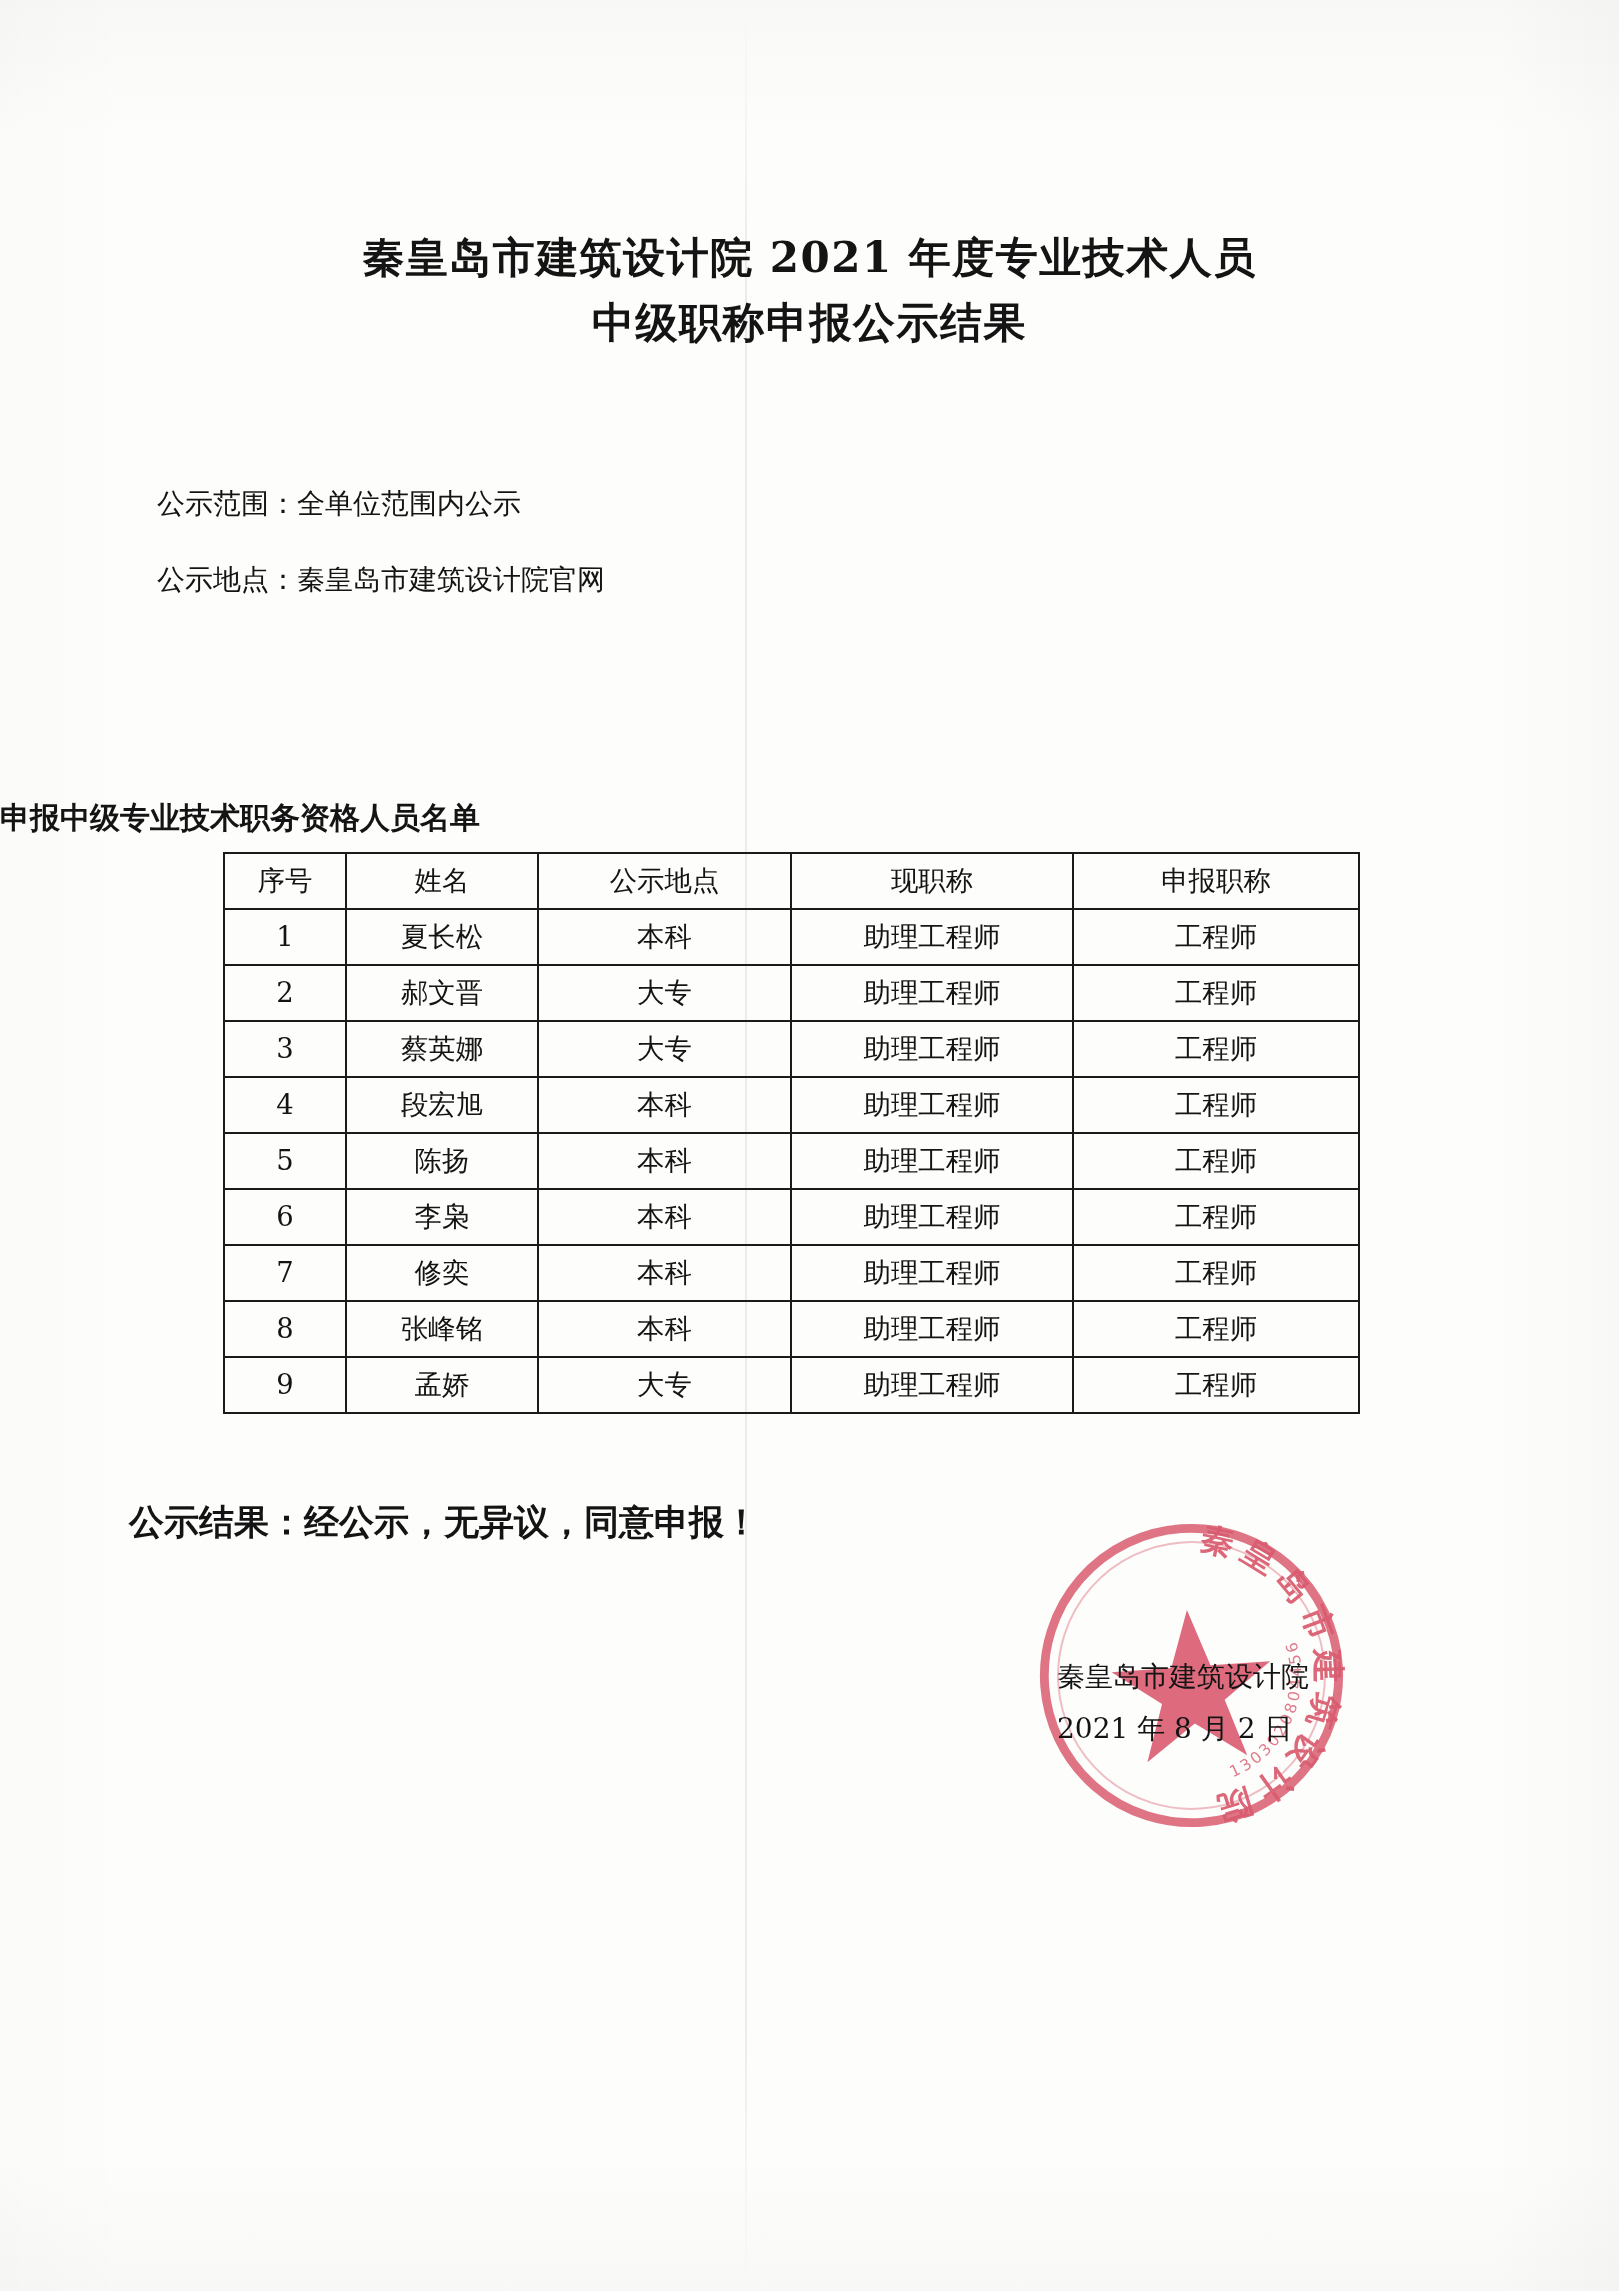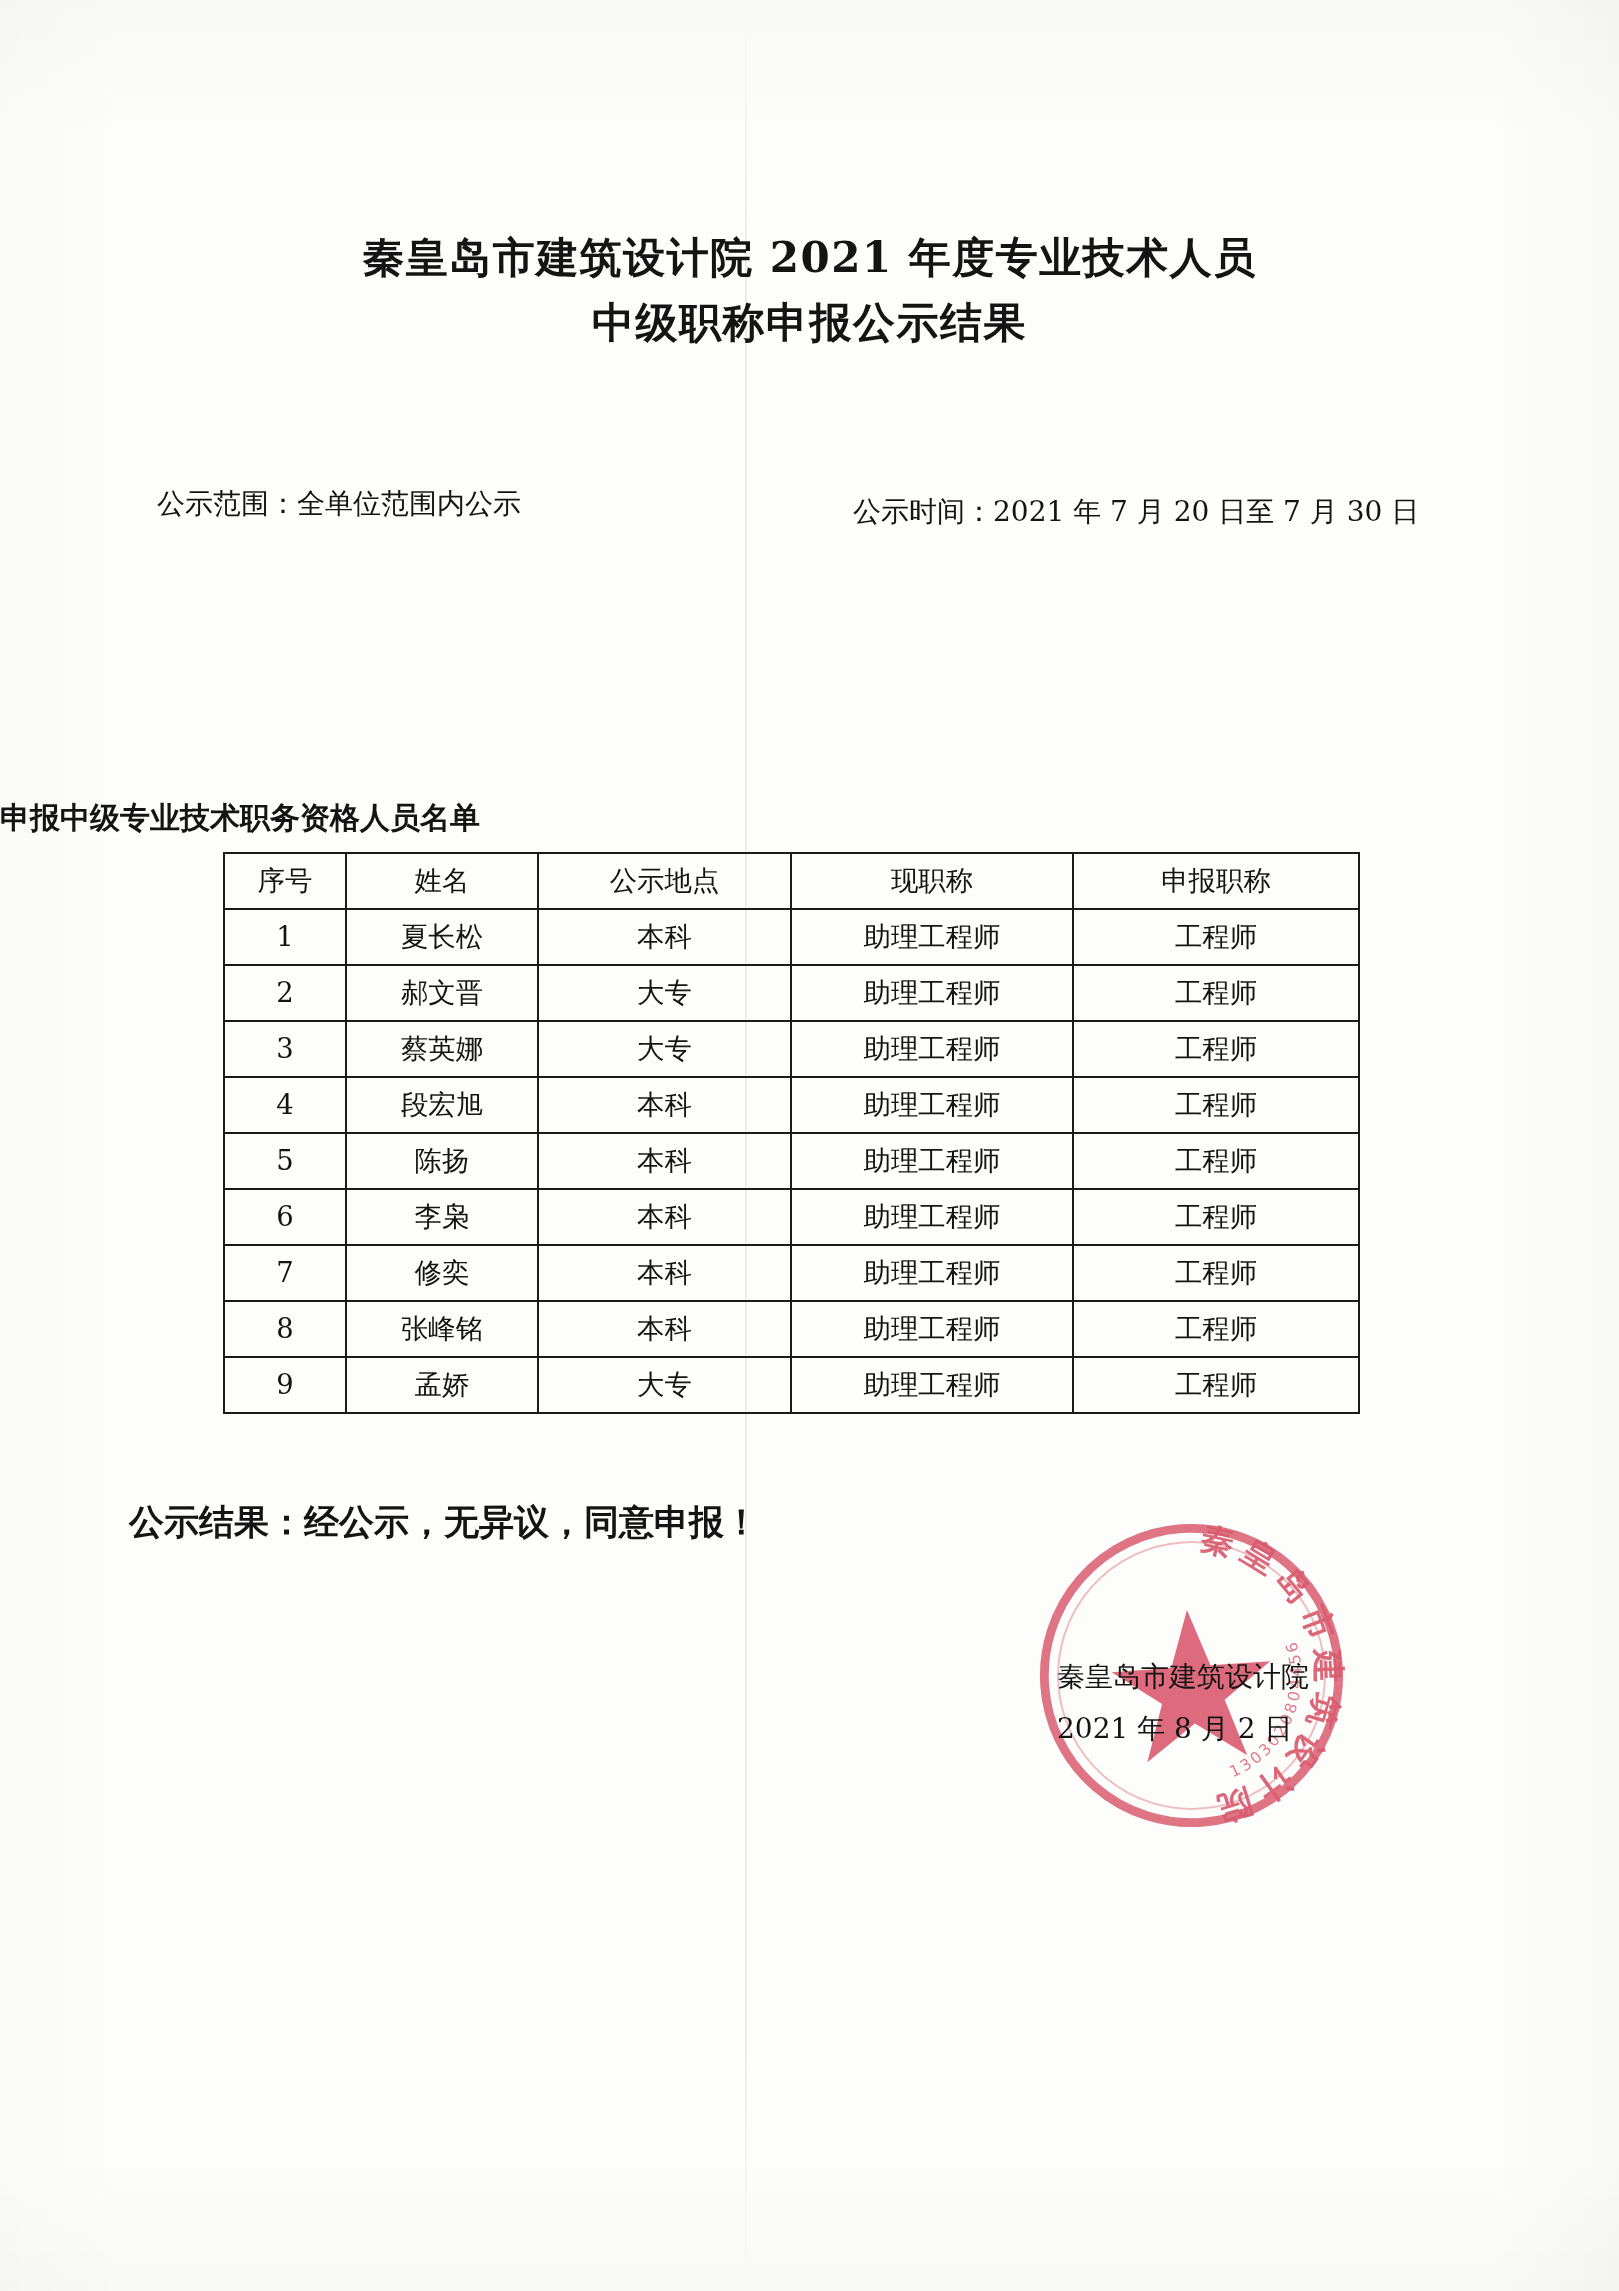--- a/index.html
+++ b/index.html
@@ -164,21 +164,23 @@
   <div class="content">
 
     <div class="title-block">
       <div class="title-line">秦皇岛市建筑设计院 2021 年度专业技术人员</div>
       <div class="title-line">中级职称申报公示结果</div>
     </div>
 
     <div class="meta">
       <div class="meta-row">
         <span class="meta-label">公示范围：全单位范围内公示</span>
-        <span class="meta-right">公示时间：2021 年 7 月 20 日至 7 月 30 日</span>
+      </div>
+      <div class="meta-row">
+        <span class="meta-label">公示地点：秦皇岛市建筑设计院官网</span>
       </div>
     </div>
 
     <div class="table-caption">申报中级专业技术职务资格人员名单</div>
 
     <div class="table-wrap">
       <table class="roster">
         <colgroup>
           <col class="col-0">
             <col class="col-1">

